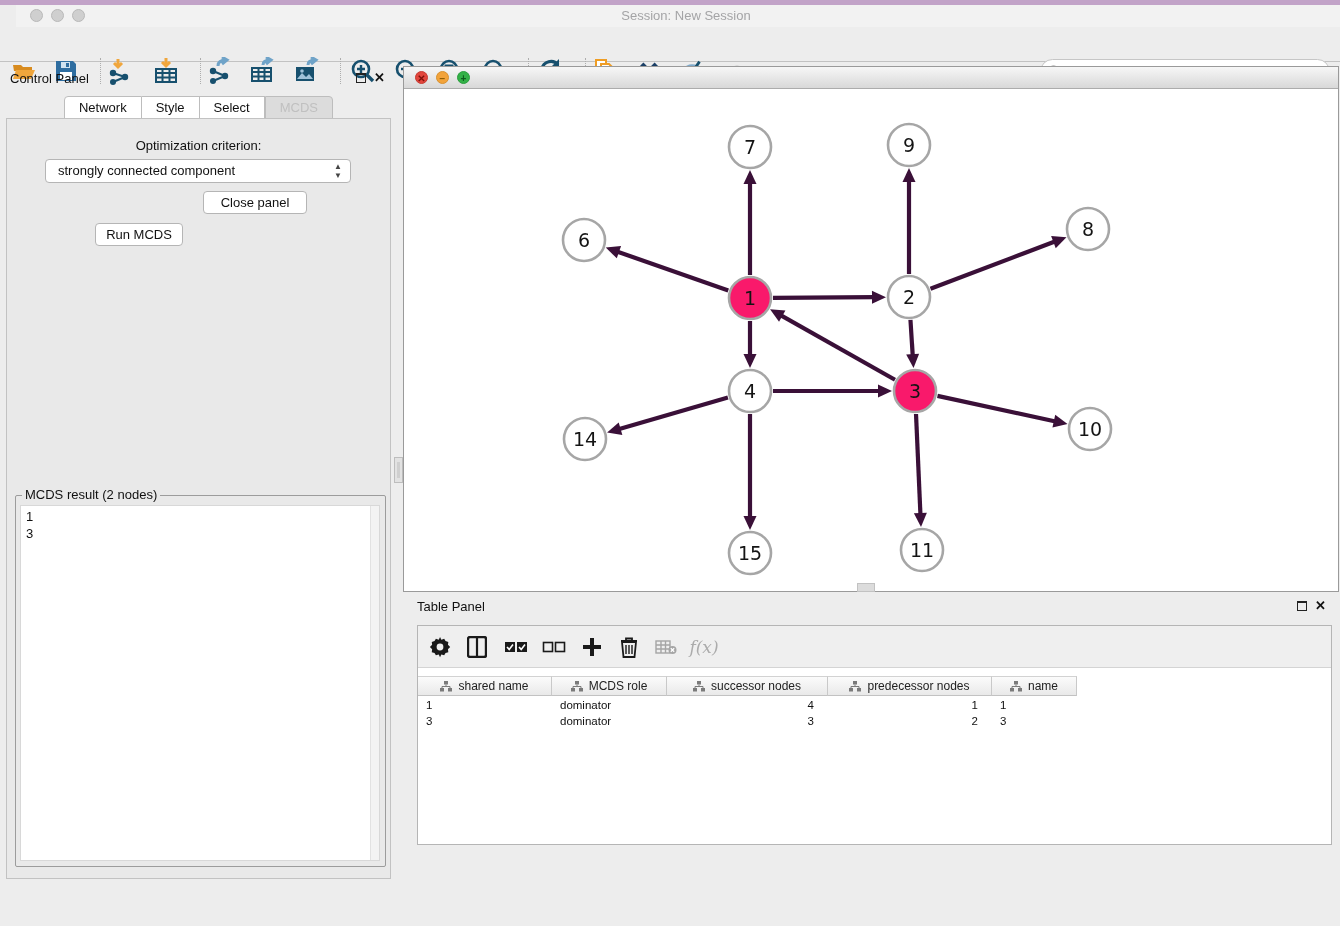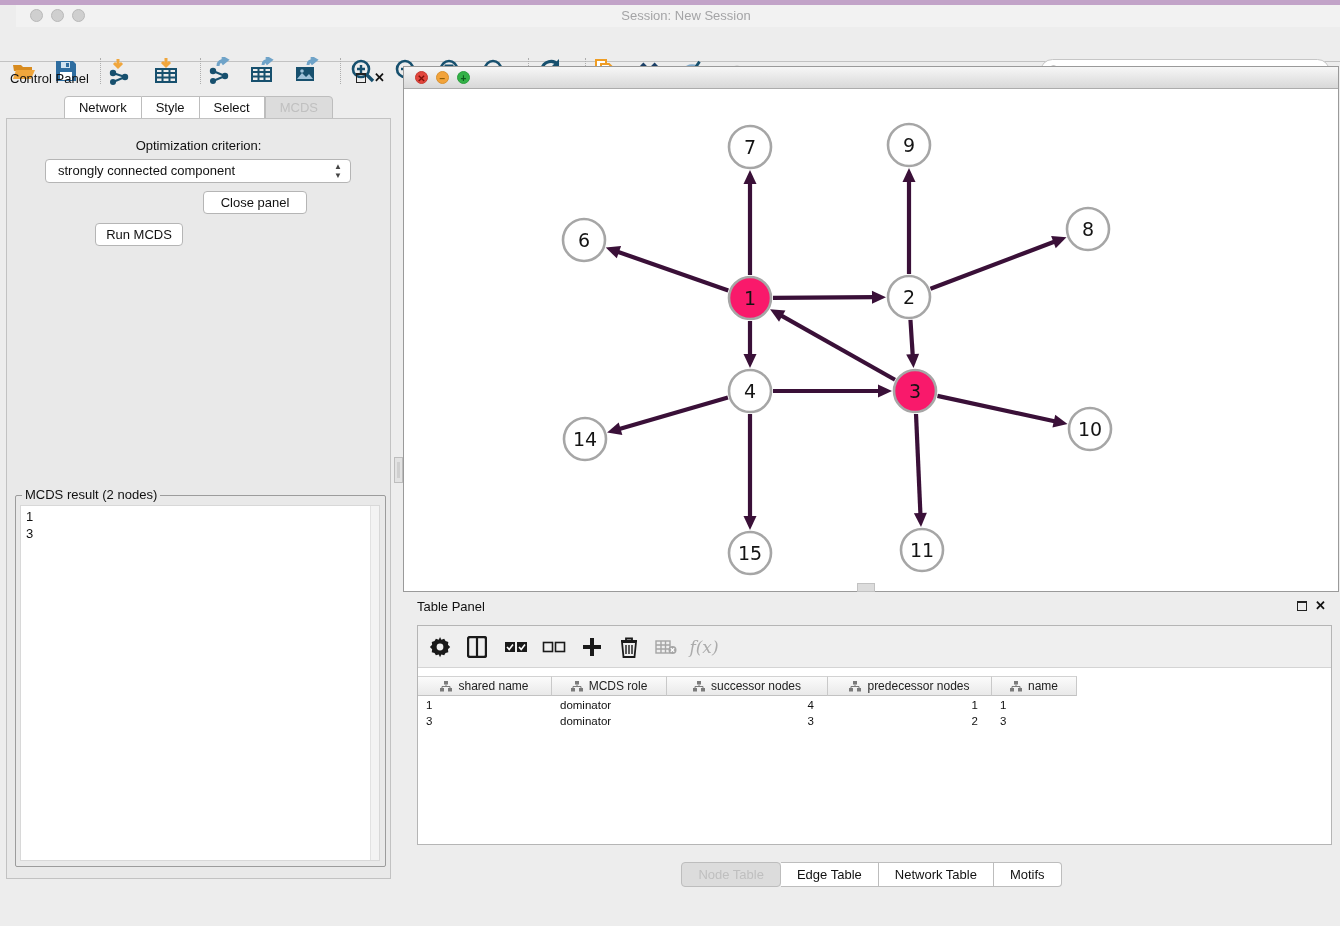--- a/index.html
+++ b/index.html
@@ -475,21 +475,15 @@
         </div>
         <div class="tbl-row" style="top: 87px;">
           <div class="td-cell" style="width: 134px; text-align: left; padding: 0px 0px 0px 8px;">3</div>
           <div class="td-cell" style="width: 115px; text-align: left; padding: 0px 0px 0px 8px;">dominator</div>
           <div class="td-cell" style="width: 161px; text-align: right; padding: 0px 14px 0px 0px;">3</div>
           <div class="td-cell" style="width: 164px; text-align: right; padding: 0px 14px 0px 0px;">2</div>
           <div class="td-cell" style="width: 85px; text-align: left; padding: 0px 0px 0px 8px;">3</div>
         </div>
       </div>
   </div>
-  <div class="tp-tabs" id="tp-tabs">
-      <div class="tp-tab sel">Node Table</div>
-      <div class="tp-tab">Edge Table</div>
-      <div class="tp-tab">Network Table</div>
-      <div class="tp-tab">Motifs</div>
-    </div>
 
 
 </div>
 
 </body></html>

